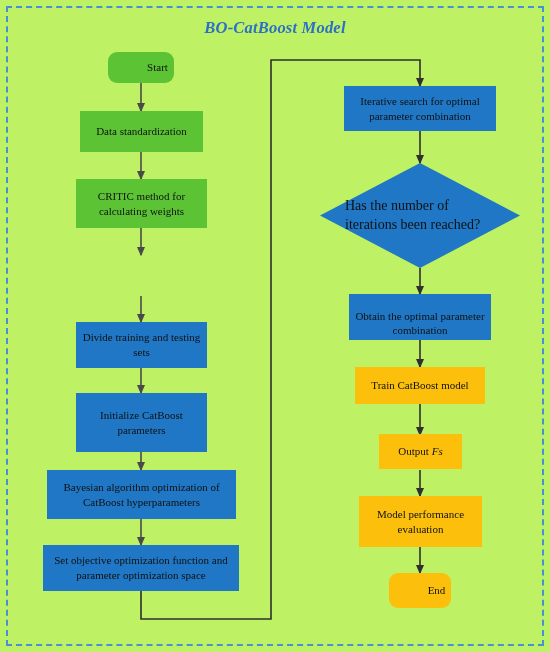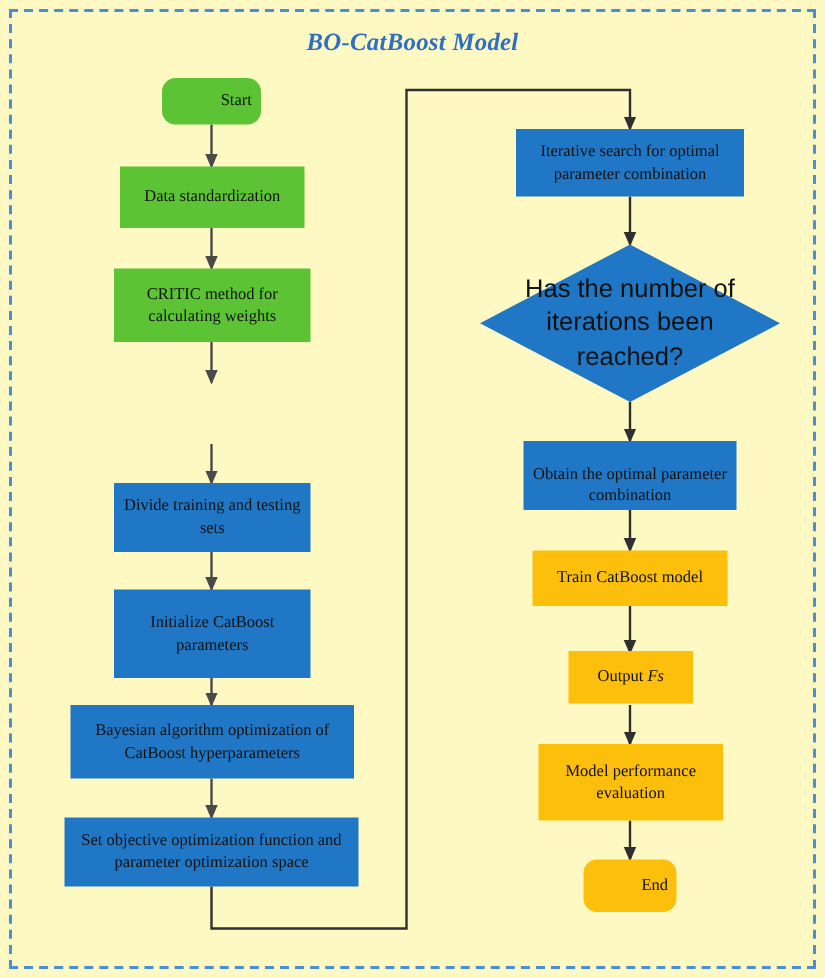--- a/index.html
+++ b/index.html
@@ -4,21 +4,21 @@
 <style>
   html, body {
     margin: 0;
     padding: 0;
     background: #ffffff;
   }
   #page {
     position: relative;
     width: 550px;
     height: 652px;
-    background: #fef9c3;
+    background: #bef264;
     overflow: hidden;
     font-family: "Liberation Serif", "DejaVu Serif", serif;
   }
   #dashed-frame {
     position: absolute;
     left: 6px;
     top: 6px;
     width: 538px;
     height: 640px;
     border: 2px dashed #4a8fd4;
@@ -65,23 +65,23 @@
     position: absolute;
     left: 0; top: 0;
     width: 100%;
     height: 100%;
     background: #1f77c5;
     clip-path: polygon(50% 0%, 100% 50%, 50% 100%, 0% 50%);
   }
   .diamond-label {
     position: relative;
     z-index: 2;
-    text-align: center;
-    font-family: Liberation Sans, sans-serif;
-    font-size: 17px;
+    text-align: left;
+    font-family: Liberation Serif, serif;
+    font-size: 14px;
     line-height: 1.32;
     color: #111111;
     width: 150px;
   }
   svg#edges {
     position: absolute;
     left: 0;
     top: 0;
     width: 550px;
     height: 652px;

